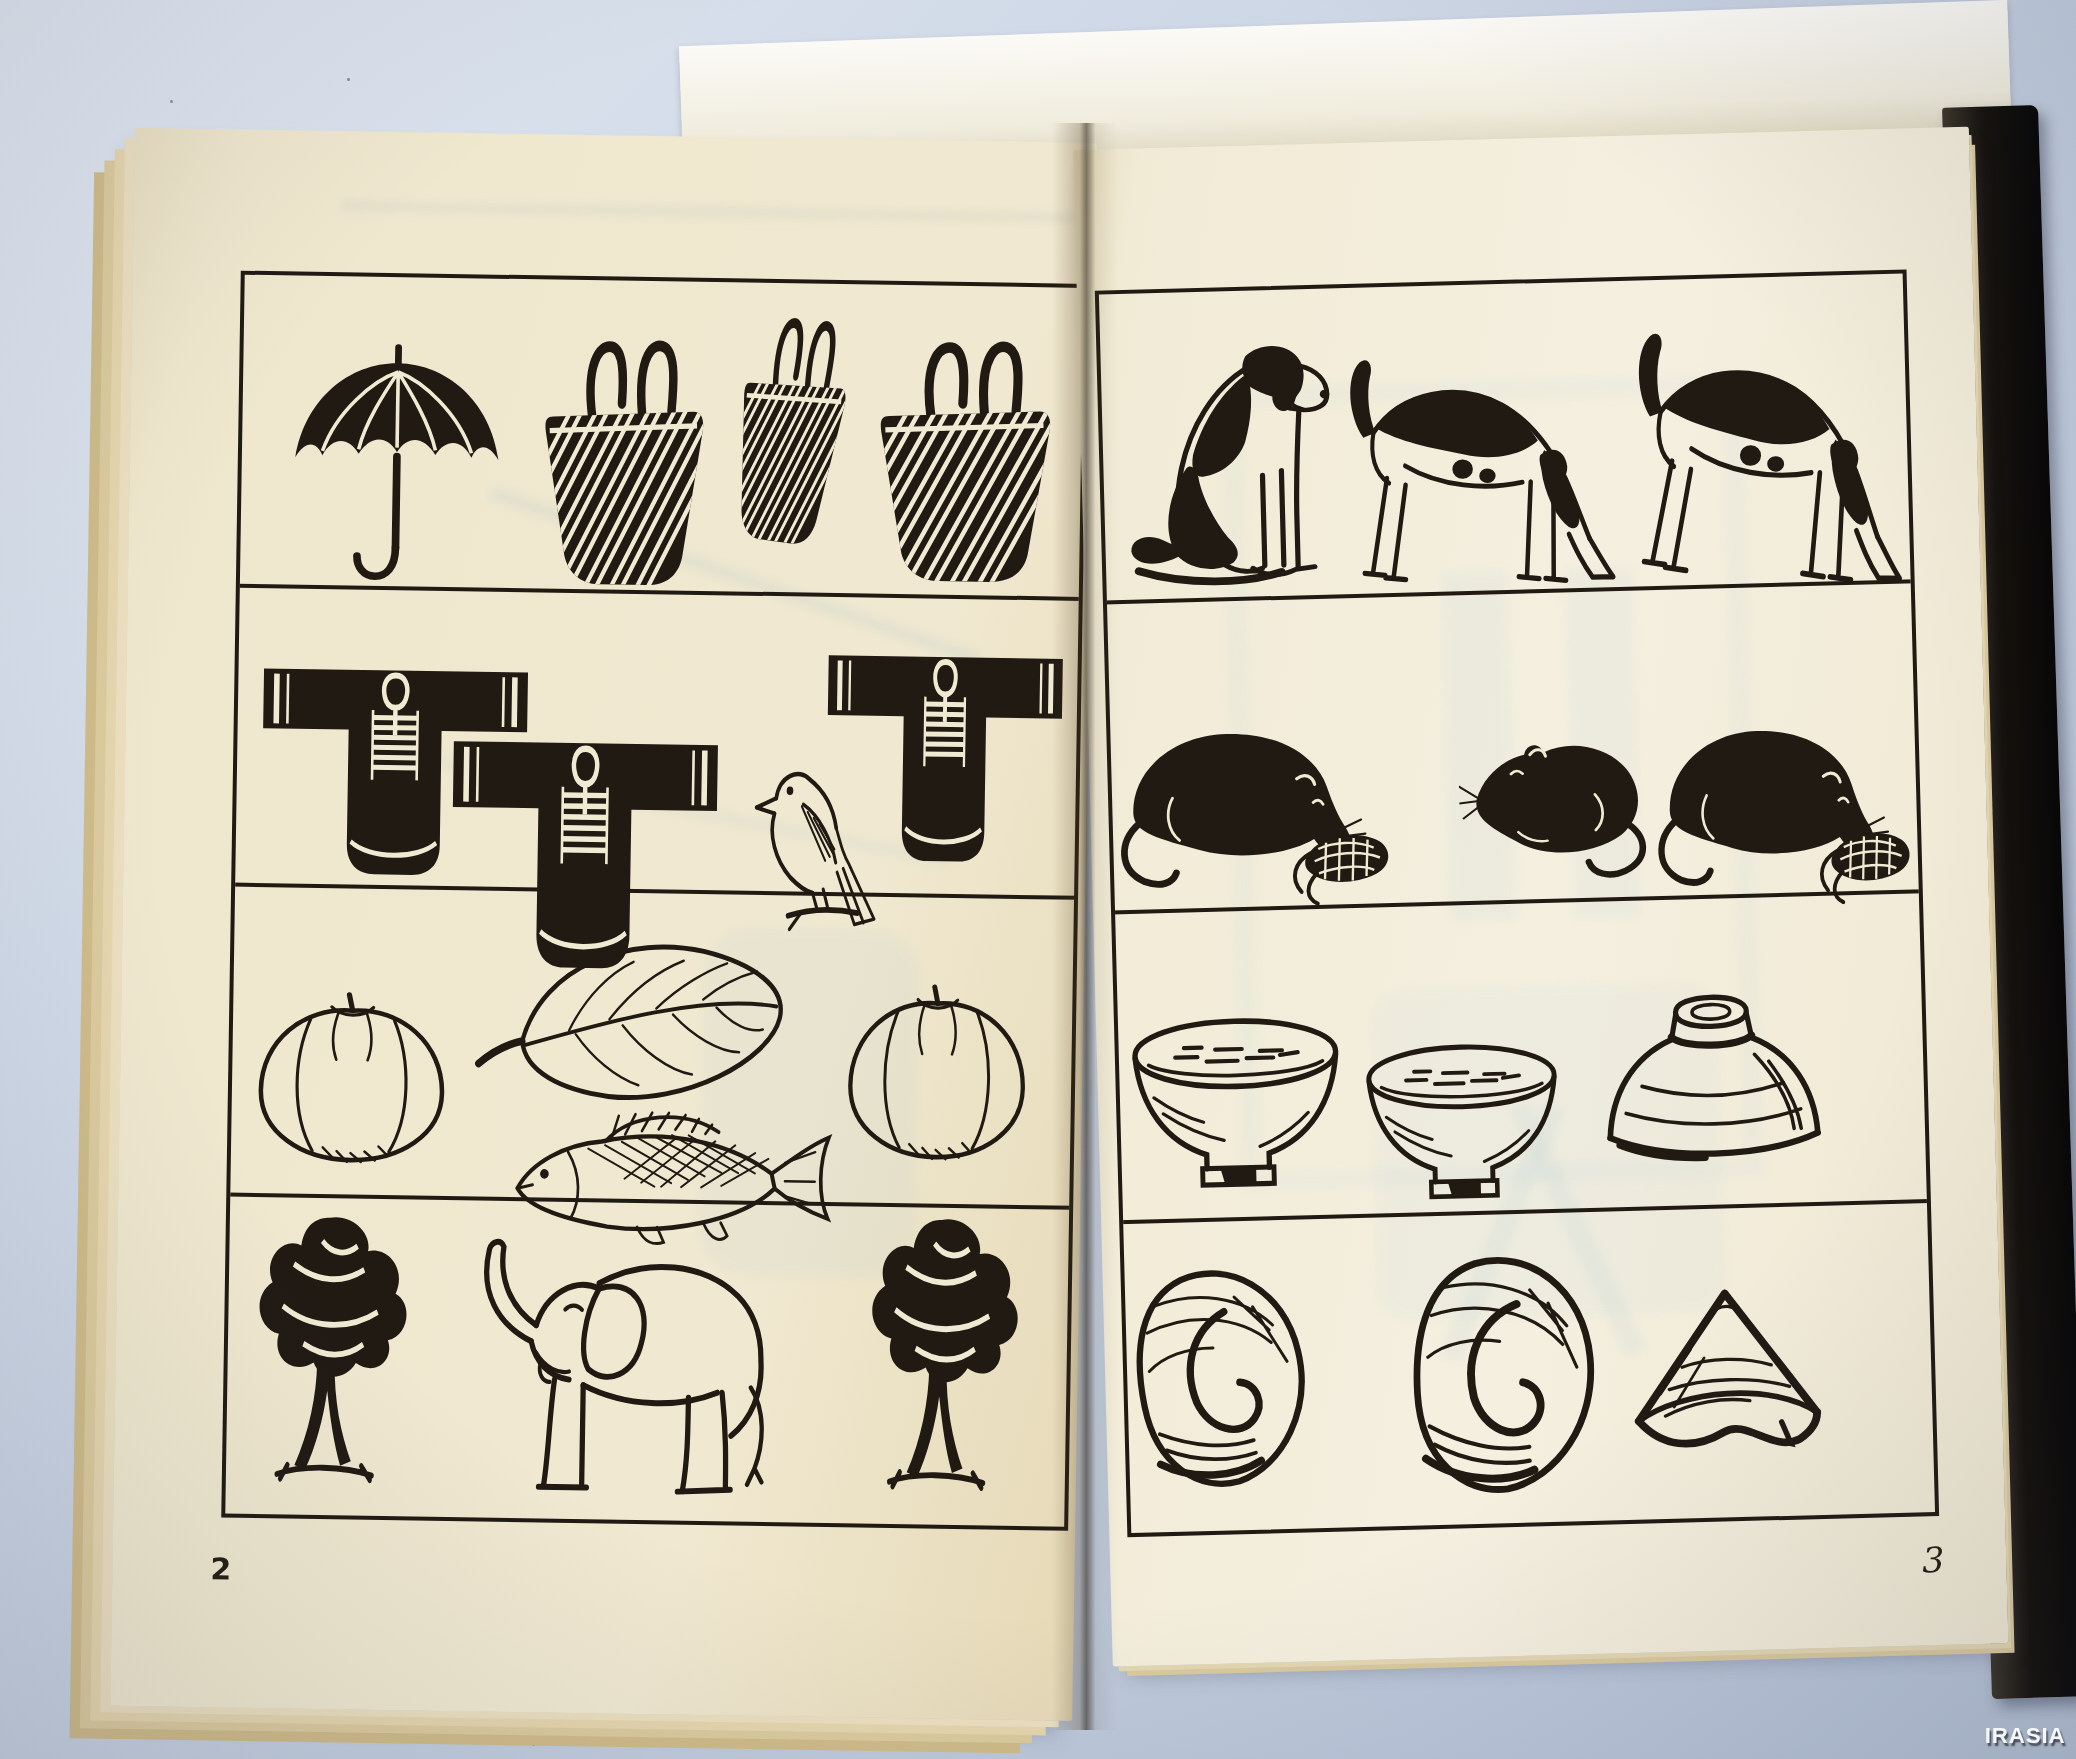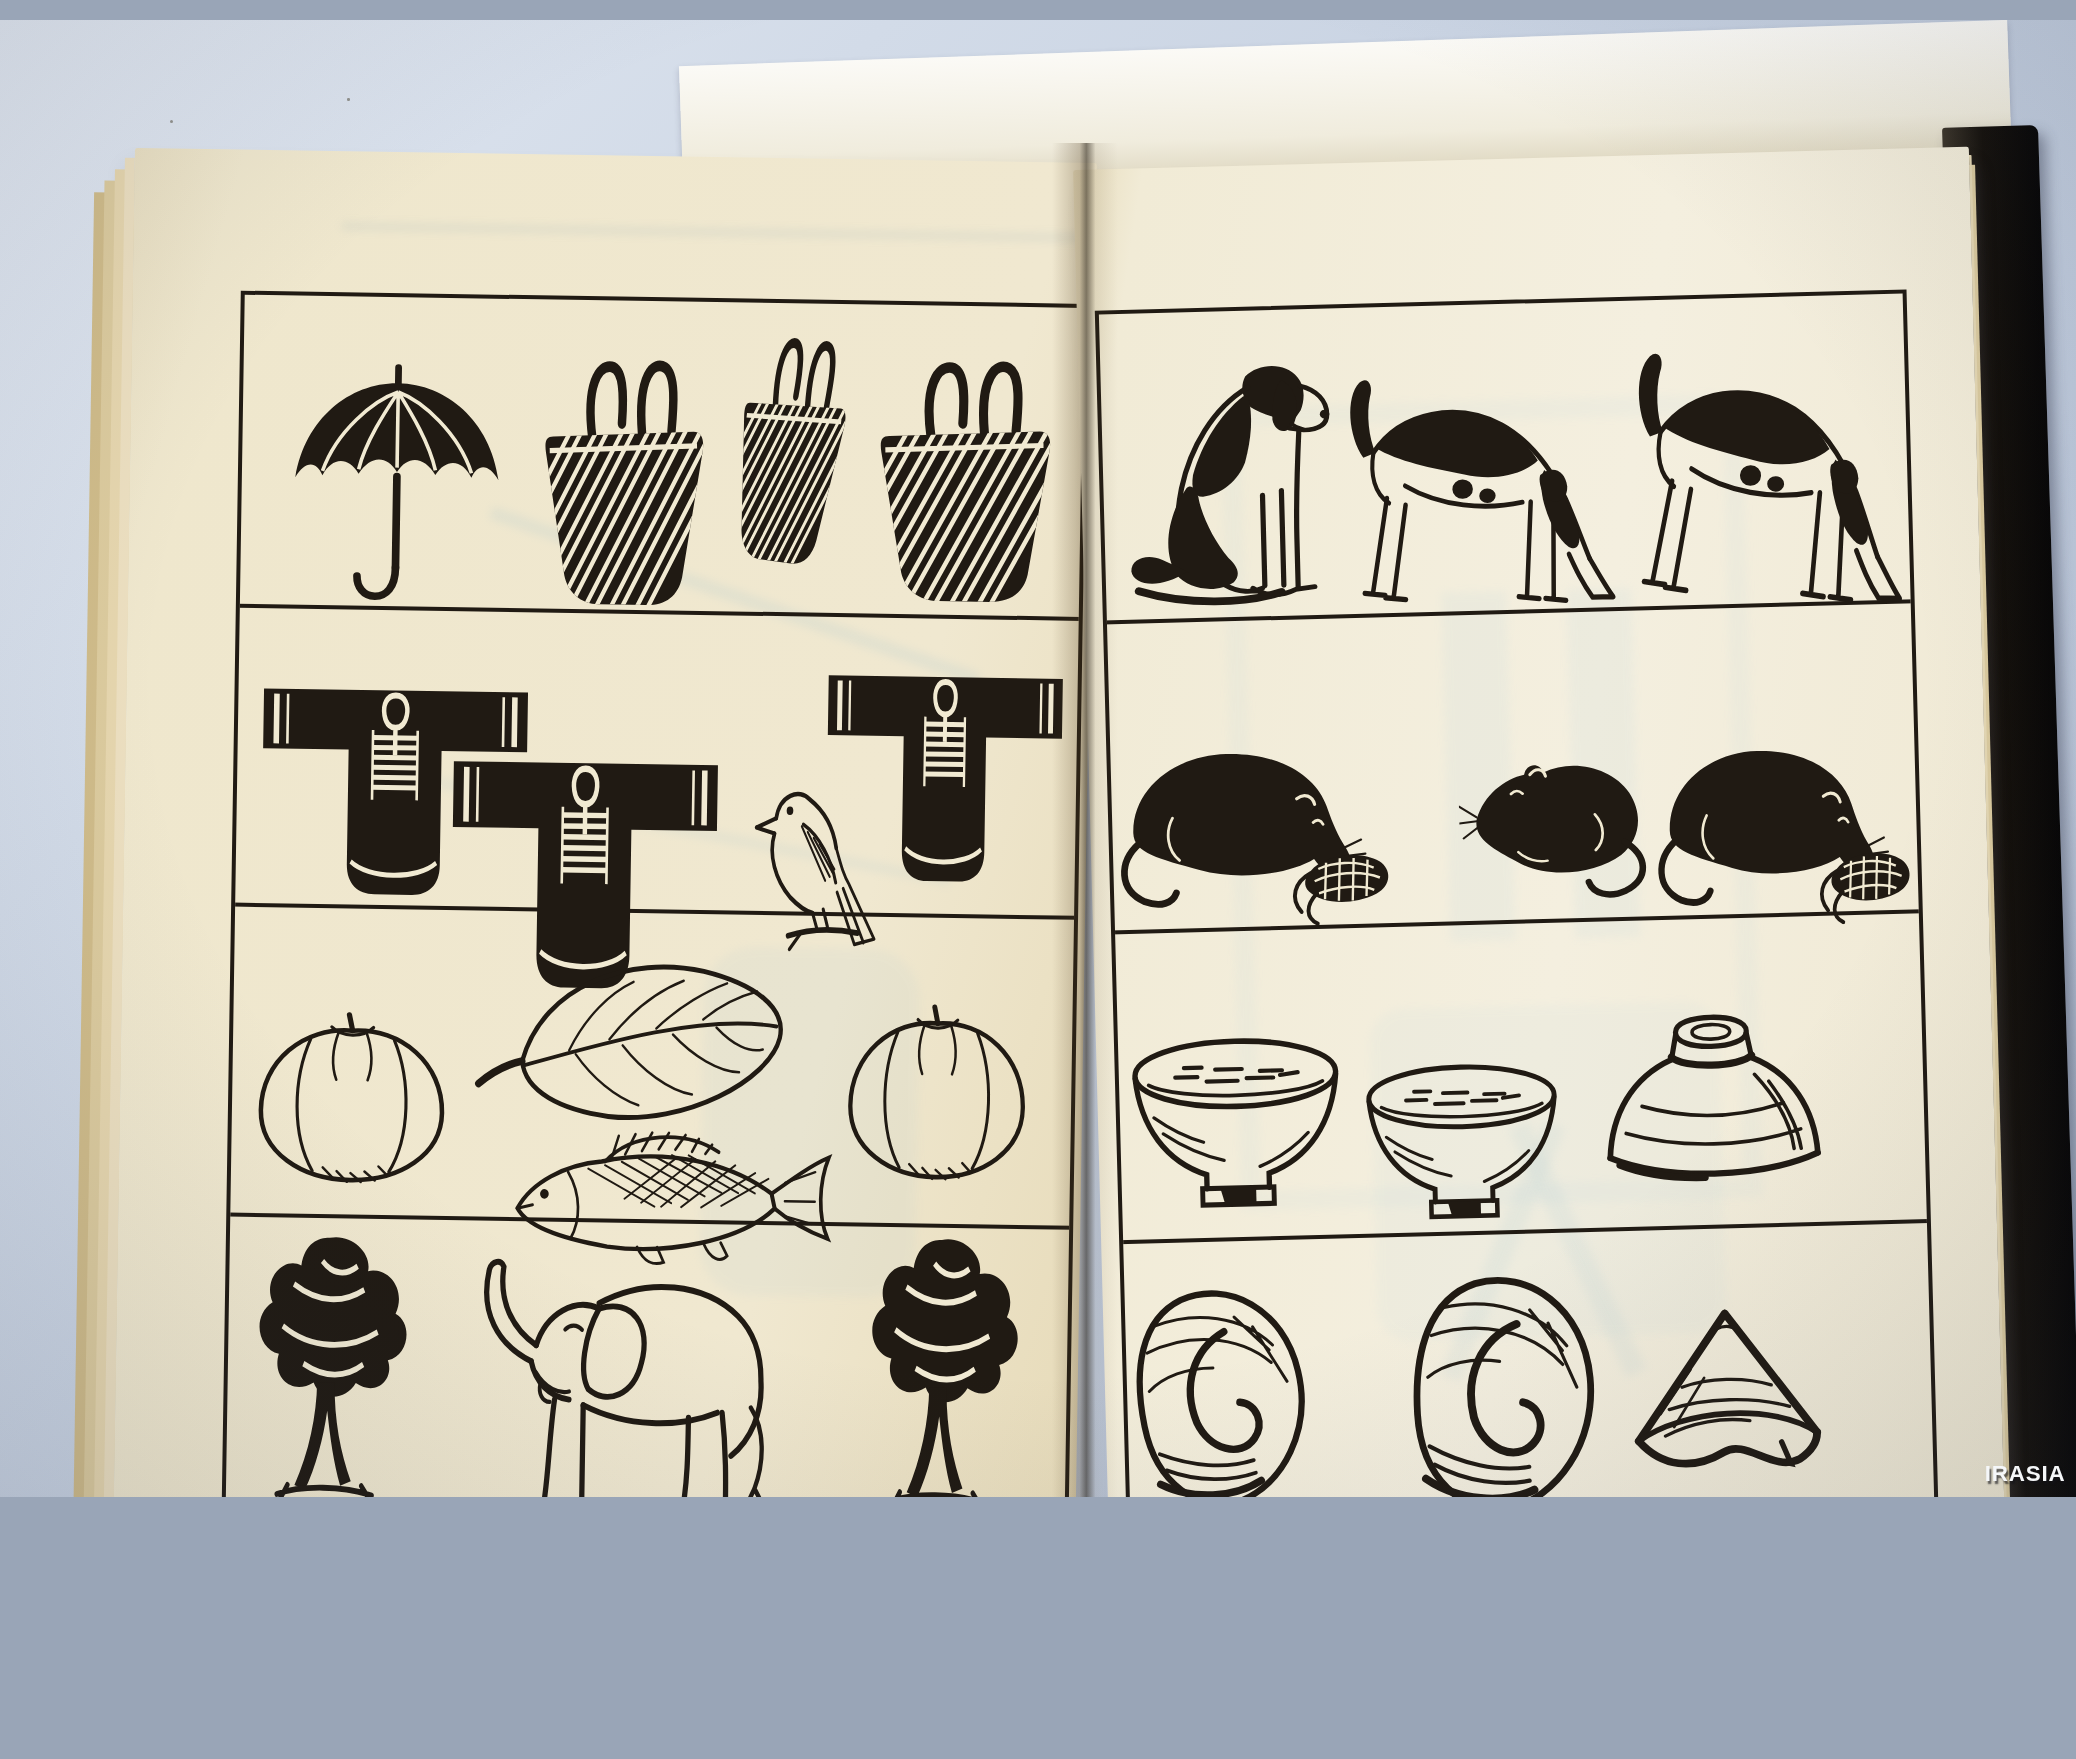--- a/index.html
+++ b/index.html
@@ -1,18 +1,18 @@
 <!DOCTYPE html>
 <html style="--backdrop: #c3cedf; --paper_left: #efe7cd; --paper_right: #f3eedd; --ink: #201a13; --cover: #14100c; --watermark_text: #f5f7f9;font-size:13.3px"><head>
 <meta charset="utf-8">
 <style>
   html,body{margin:0;padding:0;background:#99a5b7;}
-  .scene{position:relative;width:2077px;height:1477px;overflow:hidden;
+  .scene{position:relative;width:2077px;height:1759px;overflow:hidden;
     background:linear-gradient(135deg,#e2e8f1 0%,#d2dbe8 25%,#c3cedf 55%,#b5c1d5 100%);
-    font-family:"Liberation Sans",sans-serif;margin-top:20px;}
+    font-family:"Liberation Sans",sans-serif;}
   .scene::after{content:"";position:absolute;inset:0;pointer-events:none;
     background:radial-gradient(ellipse at 50% 45%,rgba(0,0,0,0) 60%,rgba(40,50,70,.14) 100%);}
   .speck{position:absolute;background:#55503f;border-radius:50%;opacity:.55;}
 
   .top-edge{position:absolute;left:681px;top:23px;width:1329px;height:141px;
     background:linear-gradient(180deg,#fbfaf6,#f0ecdd 65%,#d9d1b8);
     transform:rotate(-2deg);box-shadow:0 3.3px 6.6px rgba(60,60,85,.25);}
   .cover-edge{position:absolute;left:1967px;top:106px;width:96px;height:1592px;
     background:linear-gradient(90deg,#3d362b,#15110c 42%,#070606);
     transform:rotate(-1.8deg);border-radius:3.3px 8.3px 11.6px 5px;

